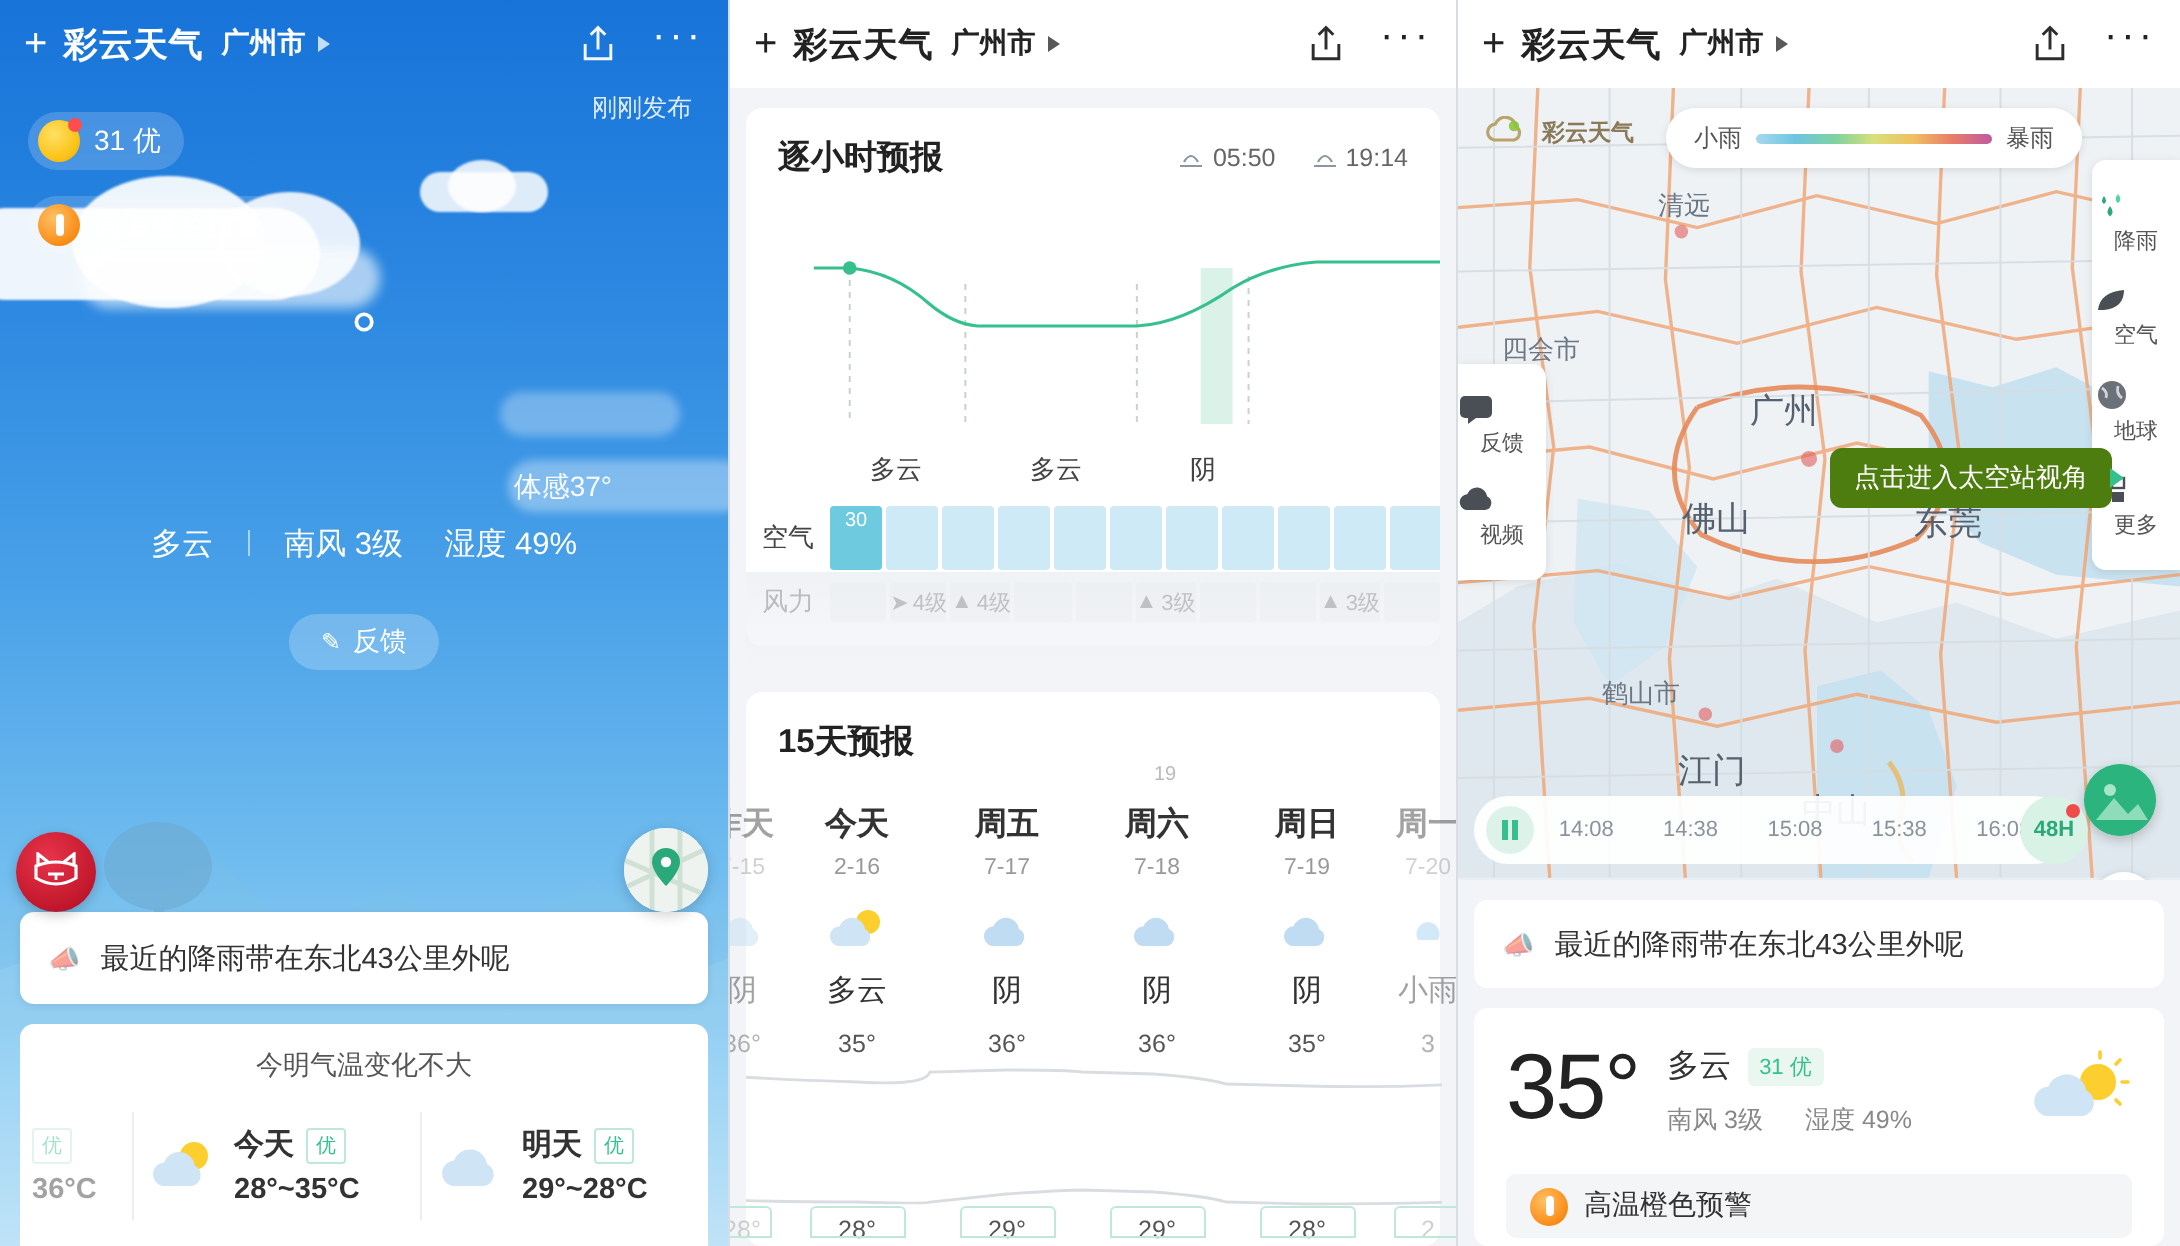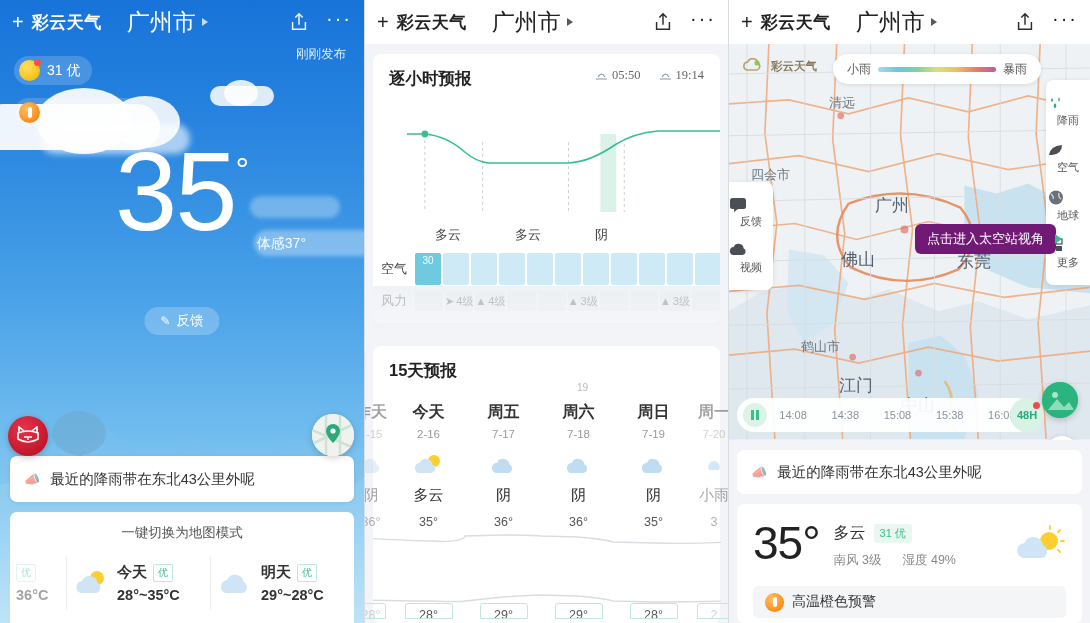--- a/index.html
+++ b/index.html
@@ -10,21 +10,21 @@
   }
   .screen { display: flex; width: 1090px; height: 623px; }
 
   
   .topbar {
     height: 44px; display: flex; align-items: center;
     padding: 0 12px 0 12px; flex-shrink: 0; position: relative; z-index: 40;
   }
   .tb-plus { font-size: 20px; font-weight: 300; margin-right: 8px; line-height: 1; }
   .tb-brand { font-size: 17px; font-weight: 600; letter-spacing: .5px; }
-  .tb-city { font-size: 23px; font-weight: 400; margin-left: 25px; }
+  .tb-city { font-size: 14px; font-weight: 700; margin-left: 9px; }
   .tb-caret { width: 0; height: 0; margin-left: 6px;
     border-left: 6px solid currentColor; border-top: 4px solid transparent;
     border-bottom: 4px solid transparent; opacity: .75; }
   .tb-spacer { flex: 1; }
   .tb-share { width: 22px; height: 22px; margin-right: 16px; opacity: .95; }
   .tb-dots { font-size: 20px; letter-spacing: 2px; line-height: 8px; padding-bottom: 8px; }
 
   
   .p1 {
     width: 364px; height: 623px; position: relative; flex-shrink: 0;
@@ -136,21 +136,21 @@
   .cmp-tag { font-size: 10px; color: #35c08d; border: 1px solid #bfe8d8; border-radius: 2px; padding: 1px 4px; font-weight: 400; }
   .cmp-r2 { font-size: 14.5px; color: #333; font-weight: 600; }
 
   
   .p2 {
     width: 364px; height: 623px; position: relative; flex-shrink: 0;
     background: #f2f4f7; color: #222; border-left: 1px solid #d8dde3; overflow: hidden;
   }
   .p2 .topbar { color: #222; background: #fff; }
   .card2 { background: #fff; border-radius: 8px; margin: 10px 8px; overflow: hidden; }
-  .c2-head { display: flex; align-items: flex-start; padding: 14px 16px 4px; font-family: Liberation Serif, serif; }
+  .c2-head { display: flex; align-items: center; padding: 14px 16px 4px; }
   .c2-title { font-size: 16.5px; font-weight: 700; }
   .c2-sun { margin-left: auto; display: flex; gap: 18px; font-size: 12.5px; color: #666; }
   .c2-sun span { display: flex; align-items: center; gap: 4px; }
   .hourly-chart { position: relative; height: 150px; margin: 6px 0 0; }
   .tip {
     position: absolute; left: 42px; top: 8px; background: #35c08d; color: #fff;
     font-size: 12px; padding: 4px 9px; border-radius: 4px; white-space: nowrap; z-index: 3;
   }
   .cond-labels { position: absolute; left: 0; right: 0; bottom: 6px; height: 18px; }
   .cond-labels span { position: absolute; font-size: 13px; color: #444; }
@@ -208,21 +208,21 @@
     border-radius: 0 7px 7px 0; padding: 8px 0; z-index: 6; box-shadow: 0 1px 5px rgba(0,0,0,.1);
   }
   .dockitem { text-align: center; padding: 7px 0; font-size: 11px; color: #555; }
   .dockitem .gi { display: block; margin-bottom: 2px; }
   .rightdock {
     position: absolute; right: 0; top: 36px; width: 44px; background: #fff;
     border-radius: 7px 0 0 7px; padding: 8px 0; z-index: 6; box-shadow: 0 1px 5px rgba(0,0,0,.1);
   }
   .space-tip {
     position: absolute; left: 186px; top: 180px; height: 30px; padding: 0 12px;
-    background: #701a75; color: #fff; border-radius: 6px; font-size: 13px;
+    background: #4d7c0f; color: #fff; border-radius: 6px; font-size: 13px;
     display: flex; align-items: center; z-index: 7; white-space: nowrap;
   }
   .space-tip::after {
     content:""; position:absolute; right:-6px; top:10px; width:0; height:0;
     border-left:7px solid #35c08d; border-top:5px solid transparent; border-bottom:5px solid transparent;
   }
   .fab-green {
     position: absolute; right: 12px; top: 338px; width: 36px; height: 36px; border-radius: 50%;
     background: radial-gradient(circle at 38% 32%, #4fd39e 0%, #1faa72 100%); z-index: 7;
     box-shadow: 0 2px 6px rgba(0,0,0,.2); overflow: hidden;
@@ -315,26 +315,32 @@
       <span class="face"></span>
       <span class="txt">31 优</span>
     </div>
     <div class="badge-warn">
       <span class="dot"></span>
       <span class="txt">高温橙色预警</span>
     </div>
 
     <div class="temp-wrap">
       <div class="temp-row">
-        <span class="temp-big">35</span>
         <span class="temp-deg">°</span>
       </div>
       <div class="temp-feel">体感37°</div>
     </div>
 
+    <div class="cond-row">
+      <span>多云</span>
+      <span class="sep"></span>
+      <span>南风 3级</span>
+      <span class="gap"></span>
+      <span>湿度 49%</span>
+    </div>
 
     <div class="fb-btn">
       <span class="pen">✎</span>
       <span>反馈</span>
     </div>
 
     <div class="cat-badge">
       <svg width="24" height="20" viewBox="0 0 24 20">
         <path d="M3 6 L3 1 L8 5 M21 6 L21 1 L16 5" stroke="#fff" stroke-width="1.6" fill="none"></path>
         <path d="M2 7 Q12 3 22 7 L22 13 Q12 19 2 13 Z" fill="none" stroke="#fff" stroke-width="1.6"></path>
@@ -349,21 +355,21 @@
         <circle cx="21" cy="17" r="2.6" fill="#fff"></circle>
       </svg>
     </div>
 
     <div class="rain-card">
       <span class="mic">📣</span>
       <span>最近的降雨带在东北43公里外呢</span>
     </div>
 
     <div class="cmp-card">
-      <div class="cmp-title">一键切换为地图模式</div>
+      <div class="cmp-title">今明气温变化不大</div>
       <div class="cmp-grid">
         <div class="cmp-cell partial">
           <div class="cmp-txt">
             <div class="cmp-r1">
                 <span class="cmp-tag">优</span>
               </div>
             <div class="cmp-r2">36°C</div>
           </div>
         </div>
         <div class="cmp-cell">

